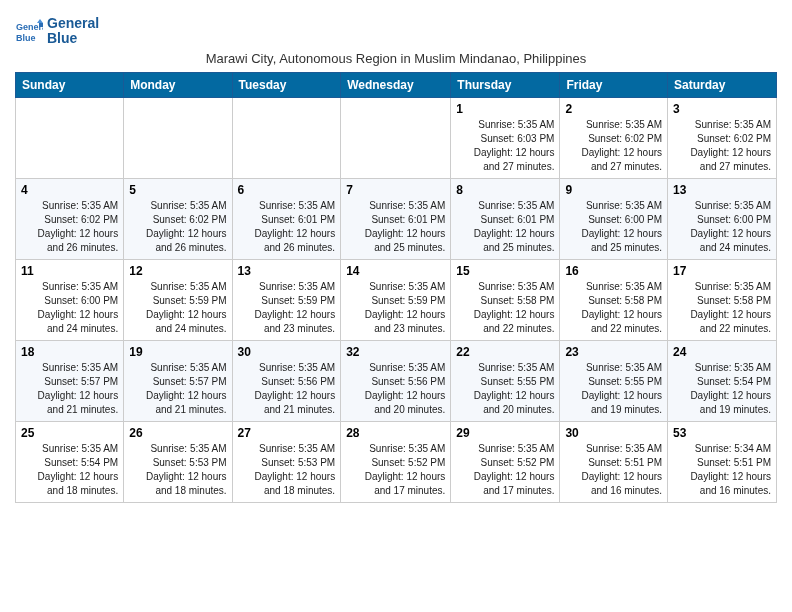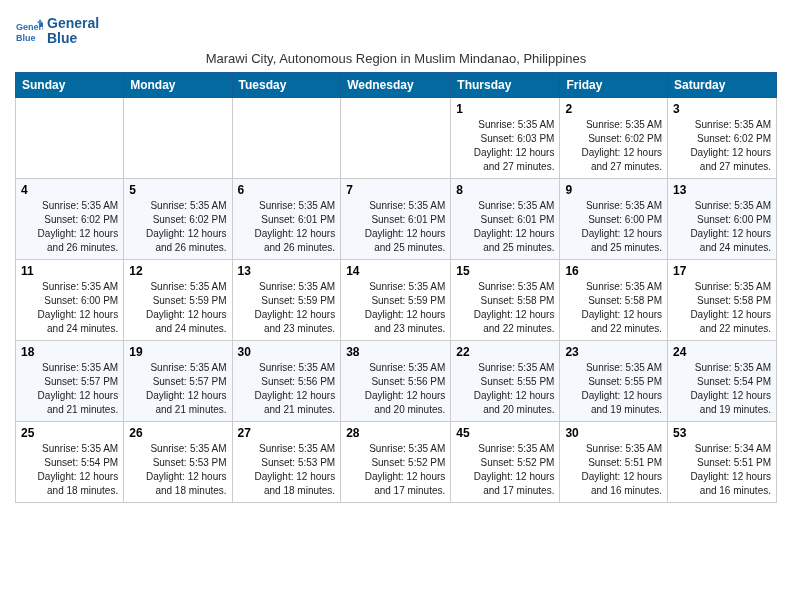--- a/index.html
+++ b/index.html
@@ -251,21 +251,21 @@
 Sunset: 5:57 PM
 Daylight: 12 hours and 21 minutes.</div>
         </td>
         <td>
           <span class="day-number">30</span>
           <div class="day-info" style="white-space: pre-line;">Sunrise: 5:35 AM
 Sunset: 5:56 PM
 Daylight: 12 hours and 21 minutes.</div>
         </td>
         <td>
-          <span class="day-number">38</span>
+          <span class="day-number">32</span>
           <div class="day-info" style="white-space: pre-line;">Sunrise: 5:35 AM
 Sunset: 5:56 PM
 Daylight: 12 hours and 20 minutes.</div>
         </td>
         <td>
           <span class="day-number">22</span>
           <div class="day-info" style="white-space: pre-line;">Sunrise: 5:35 AM
 Sunset: 5:55 PM
 Daylight: 12 hours and 20 minutes.</div>
         </td>
@@ -301,21 +301,21 @@
 Sunset: 5:53 PM
 Daylight: 12 hours and 18 minutes.</div>
         </td>
         <td>
           <span class="day-number">28</span>
           <div class="day-info" style="white-space: pre-line;">Sunrise: 5:35 AM
 Sunset: 5:52 PM
 Daylight: 12 hours and 17 minutes.</div>
         </td>
         <td>
-          <span class="day-number">45</span>
+          <span class="day-number">29</span>
           <div class="day-info" style="white-space: pre-line;">Sunrise: 5:35 AM
 Sunset: 5:52 PM
 Daylight: 12 hours and 17 minutes.</div>
         </td>
         <td>
           <span class="day-number">30</span>
           <div class="day-info" style="white-space: pre-line;">Sunrise: 5:35 AM
 Sunset: 5:51 PM
 Daylight: 12 hours and 16 minutes.</div>
         </td>

